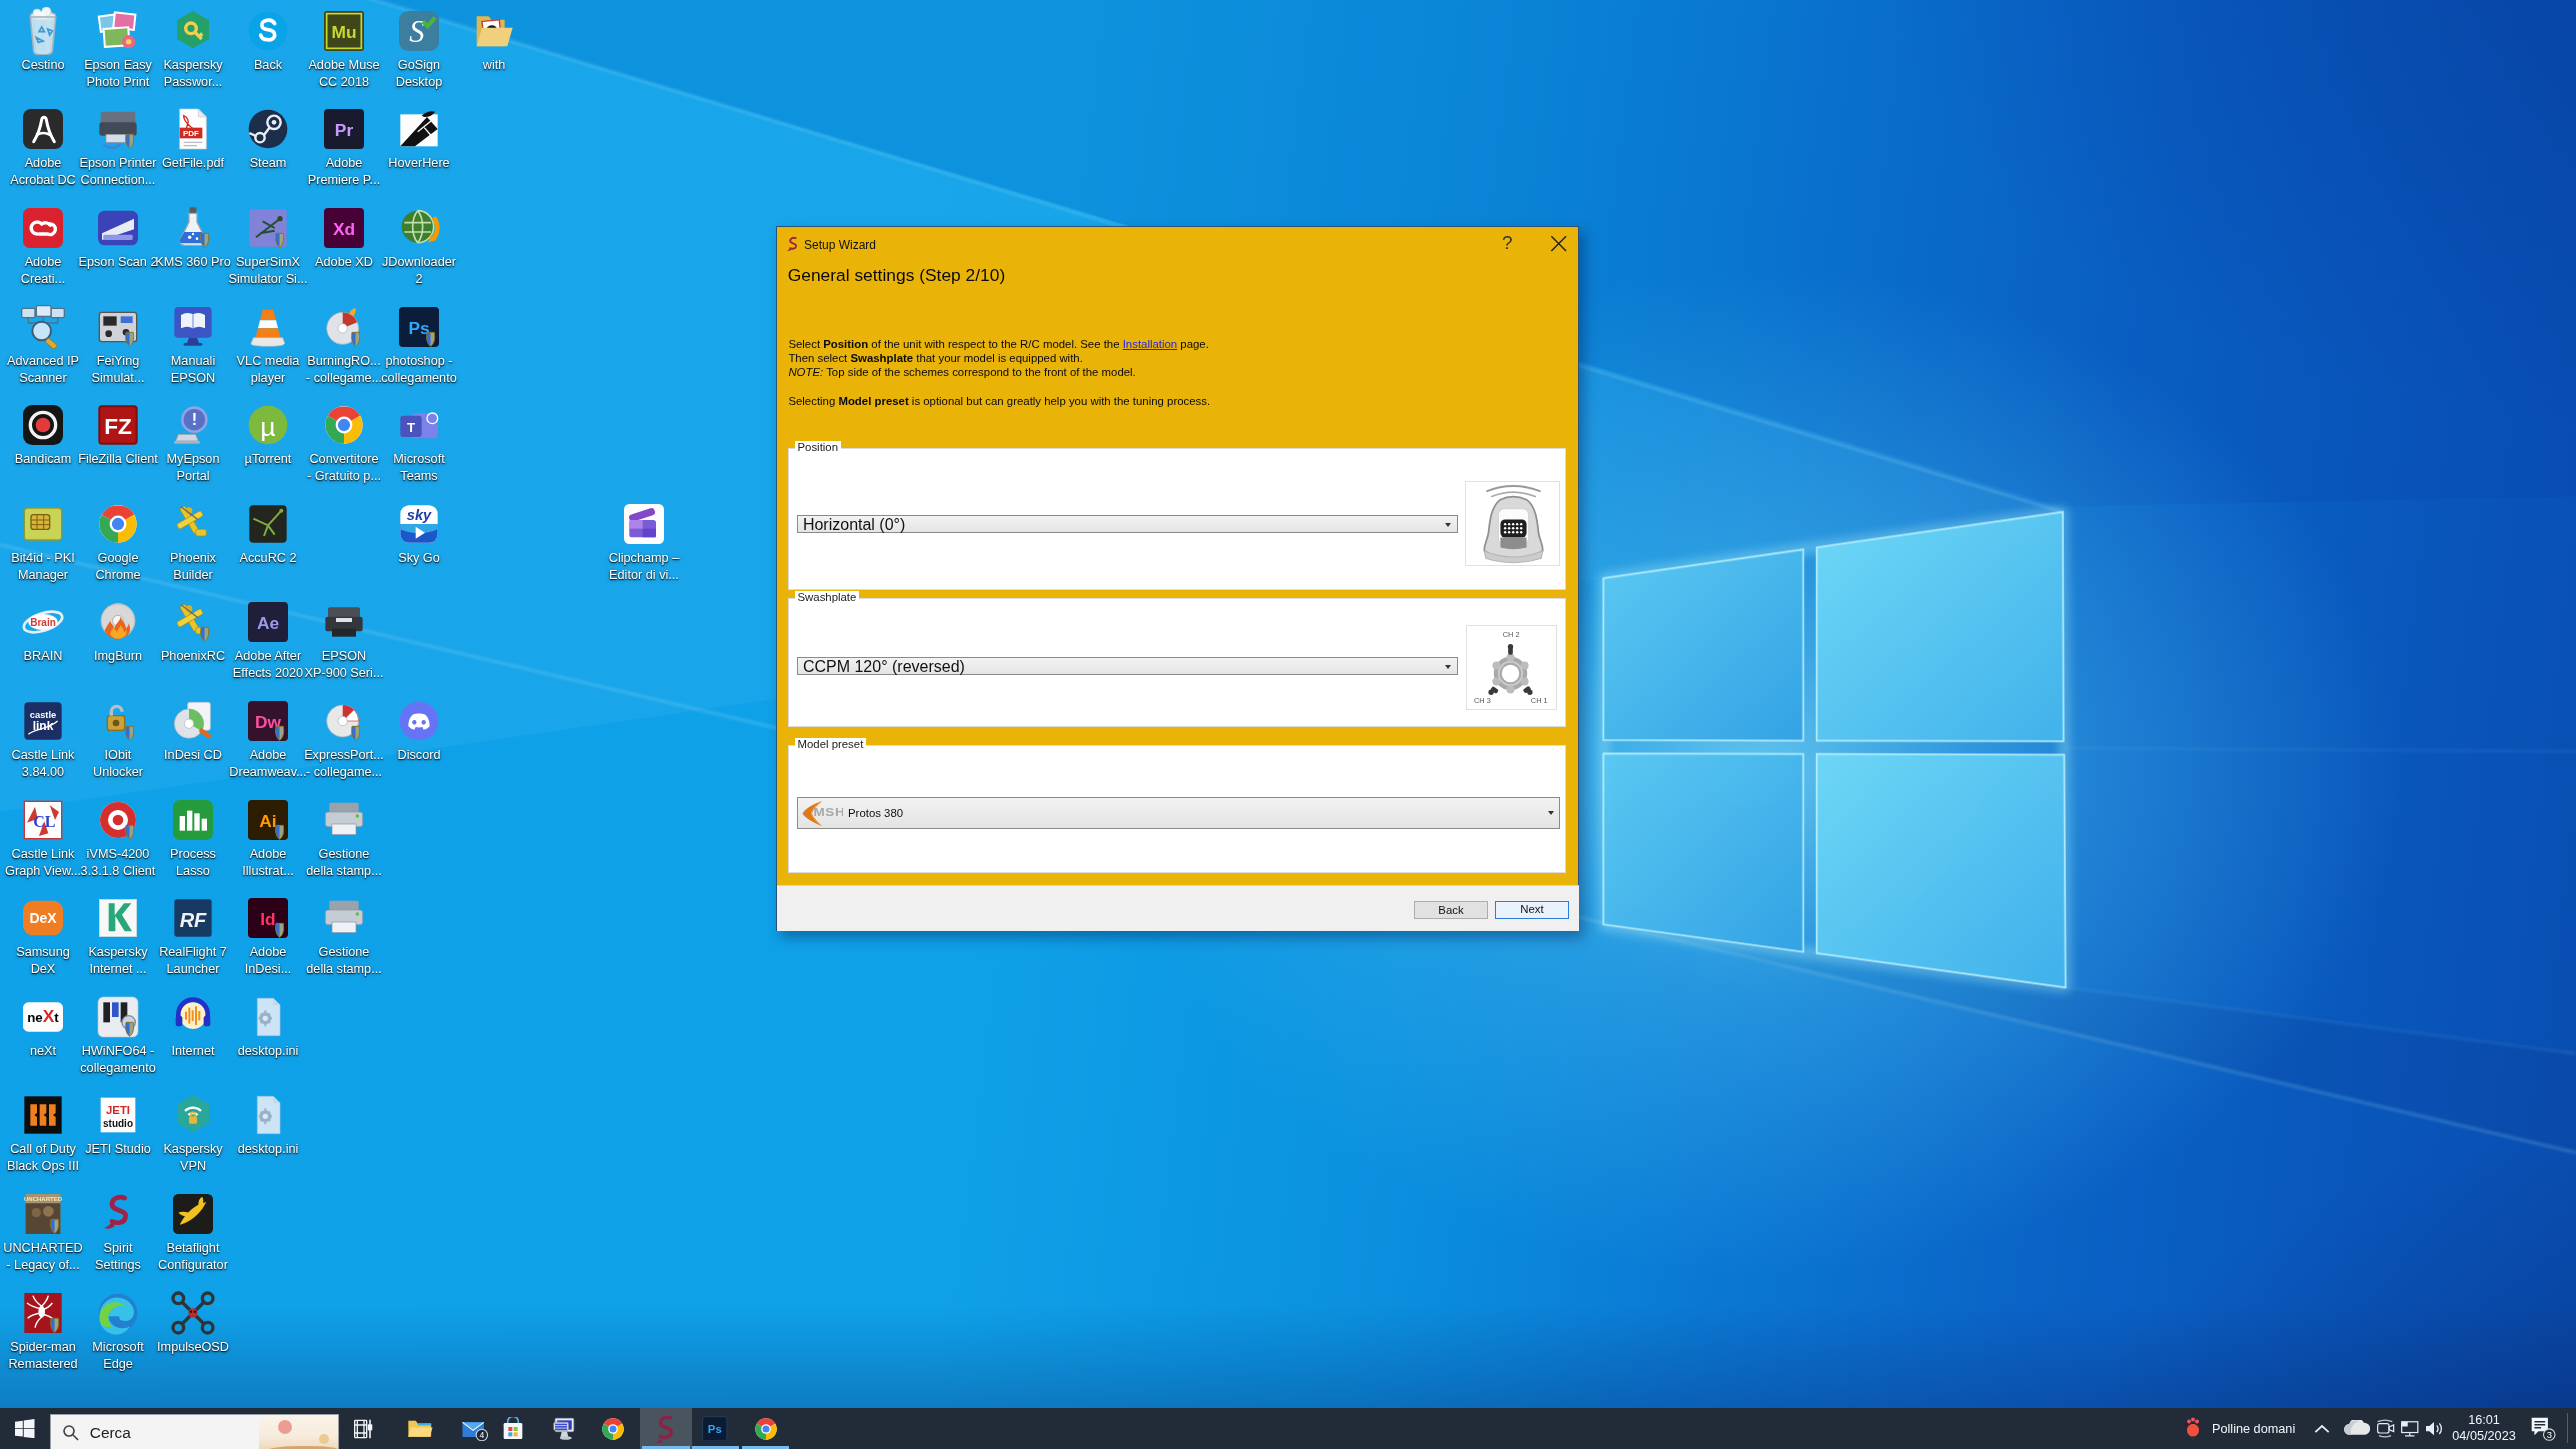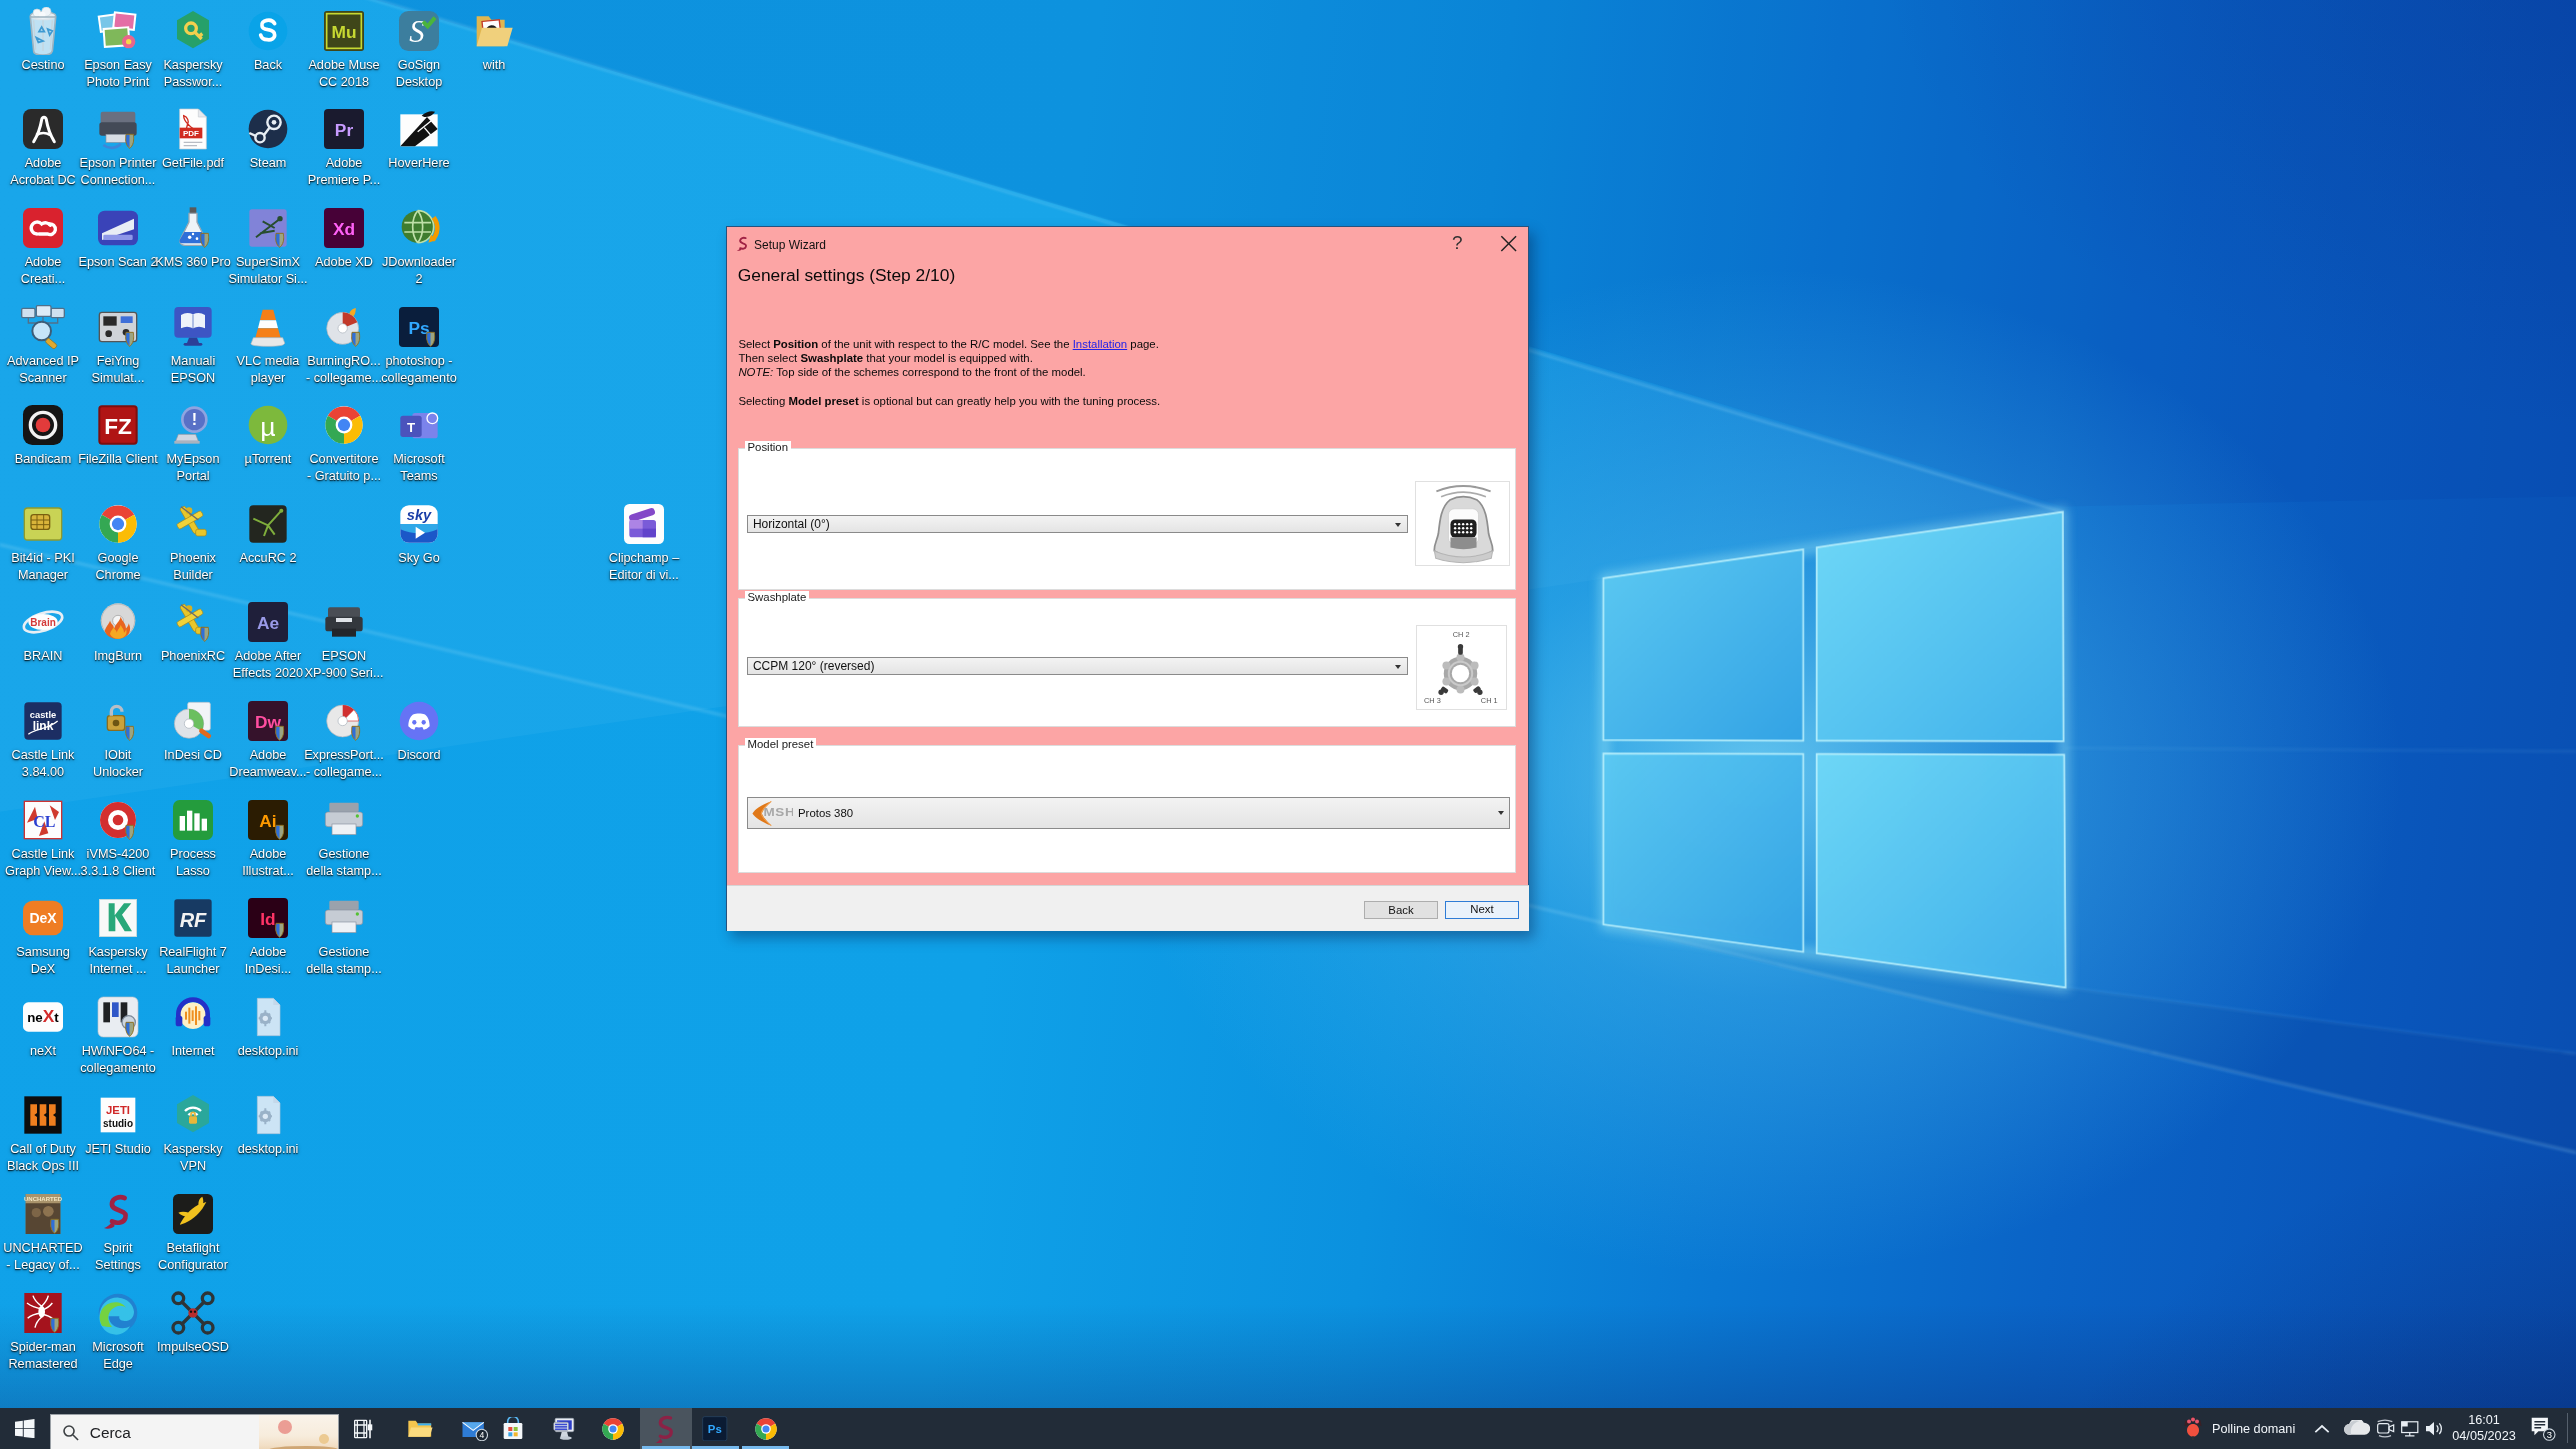--- a/index.html
+++ b/index.html
@@ -7,27 +7,27 @@
  background:
   radial-gradient(1140px 738px at 103% -5%, rgba(8,56,148,0.5), rgba(8,56,148,0) 68%),
   radial-gradient(1073px 738px at 104% 108%, rgba(7,40,110,0.5), rgba(7,40,110,0) 60%),
   linear-gradient(180deg, rgba(8,64,160,0) 90%, rgba(10,40,110,0.38) 99%),
   linear-gradient(97deg, #10a2e9 0%, #0fa1e8 40%, #0b91df 55%, #0a78d3 68%, #0a63c6 80%, #0955ba 92%, #094db0 100%);}
 #beams{position:absolute;inset:0}
 .ic{position:absolute;width:86px;text-align:center}
 .ic svg{display:block;margin:0 auto}
 .lb{margin-top:2px;font-size:12.7px;line-height:17px;color:#fff;white-space:nowrap;
  text-shadow:0 0.7px 1.3px rgba(0,0,0,.9),0 1.3px 3.4px rgba(0,0,0,.55)}
-#dlg{position:absolute;left:726px;top:226px;width:803px;height:705px;background:#fca5a5;
+#dlg{position:absolute;left:776px;top:226px;width:803px;height:705px;background:#eab308;
  border:0.7px solid #26527e;box-shadow:5.4px 6.7px 12px rgba(0,25,70,.38);}
 #dlg .abs{position:absolute}
 .gb{position:absolute;border:0.7px solid #dcdcdc;background:#fff}
 .gb>span{position:absolute;top:-8px;left:5.4px;background:#fff;padding:0 2.7px;font-size:11.4px;color:#1a1a1a}
 .cmb{position:absolute;height:18px;border:0.7px solid #8a8a8a;background:linear-gradient(#f3f3f3,#e4e4e4);
- font-size:12px;color:#111;line-height:17px;padding-left:5.4px}
+ font-size:16px;color:#111;line-height:17px;padding-left:5.4px}
 .cmb .ar{position:absolute;right:5.4px;top:7.4px;width:0;height:0;border:3.4px solid transparent;border-top:4px solid #333;border-bottom:none}
 .imgbox{position:absolute;border:0.7px solid #e0e0e0;background:#fff}
 .btn{position:absolute;width:74px;height:18px;background:#e1e1e1;border:0.7px solid #adadad;
  font-size:11.4px;color:#111;text-align:center;line-height:17px}
 #bar{position:absolute;left:0;top:1408px;width:2576px;height:41px;background:#222c38}
 #bar .tico{position:absolute;top:0;height:41px;display:flex;align-items:center;justify-content:center}
 .tray{color:#f2f6fa}
 </style></head>
 <body>
 <div id="wall"></div>

